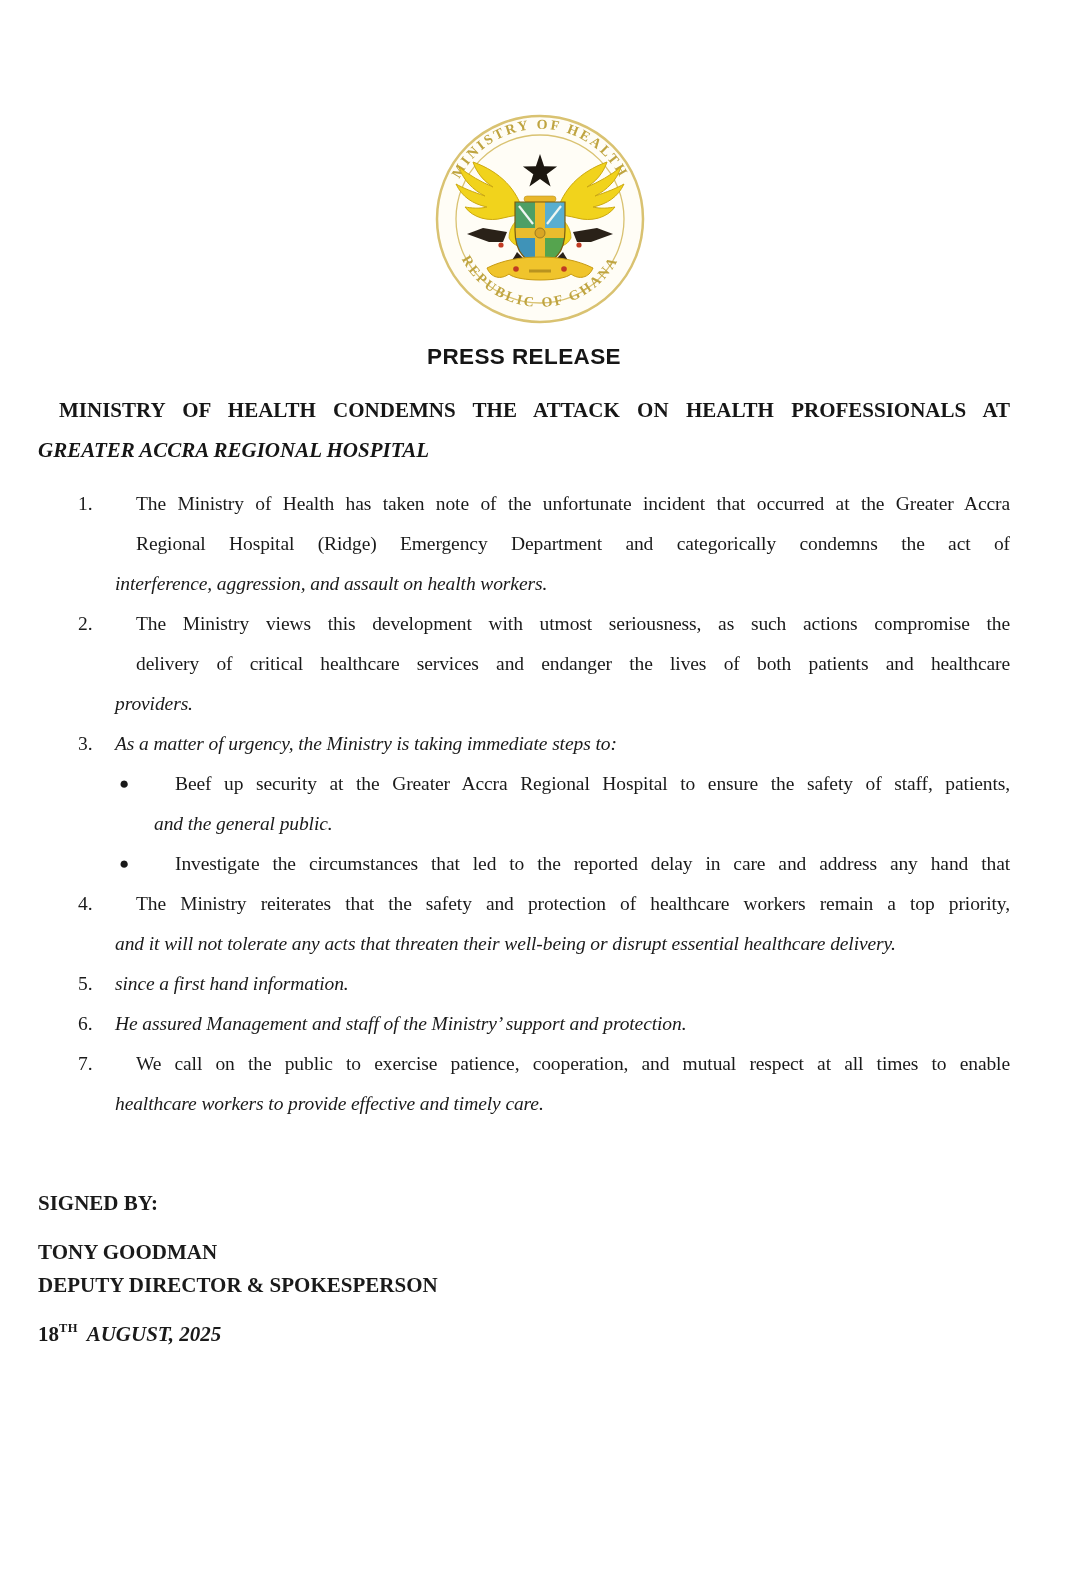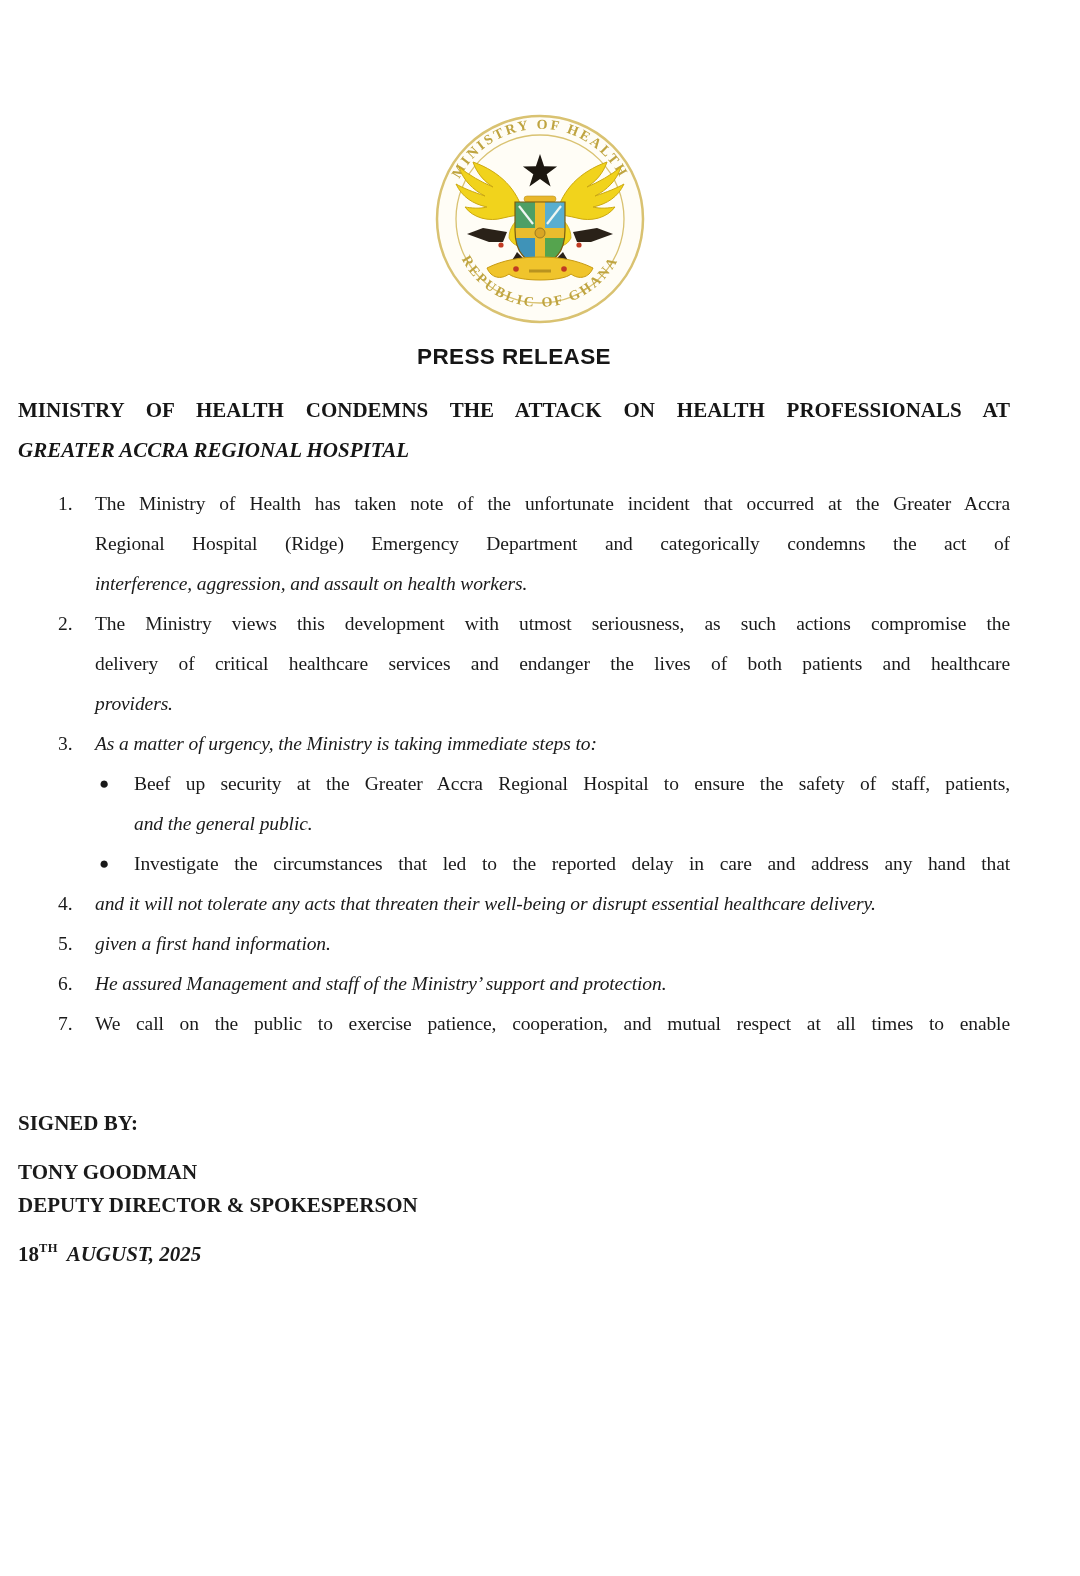--- a/index.html
+++ b/index.html
@@ -4,42 +4,42 @@
 <style>
   html,body { margin:0; padding:0; background:#ffffff; }
   .page {
     position:relative;
     width:1080px; height:1576px;
     background:#ffffff;
     overflow:hidden;
     font-family:"Liberation Serif", serif;
     color:#1a1a1a;
   }
-  .content { padding:0 70px 0 18px; }
+  .content { padding:0 70px 0 38px; }
 
   
   .seal-wrap { width:222px; margin:112px auto 0; }
 
   
   .press-title {
     margin-top:14px;
     text-align:center;
     font-family:"Liberation Sans", sans-serif;
     font-weight:700;
     font-size:22.5px;
     letter-spacing:0.4px;
     color:#161616;
   }
 
   
   .headline { margin-top:20px; font-weight:700; font-size:21px; color:#161616; }
   .headline .jline, .headline .lastline { line-height:40px; min-height:40px; }
 
   
-  .jline   { text-align:justify; text-align-last:justify; }
+  .jline   { text-align:justify; text-align-last:justify;margin-left:21px; }
   .lastline{ text-align:left;font-style:italic; }
 
   
   .list { margin-top:14px; padding-left:40px; font-size:19.5px; letter-spacing:-0.1px; }
   .item { display:flex; }
   .num  { width:37px; flex:none; line-height:40px; }
   .lines{ flex:1; min-width:0; }
   .lines .jline, .lines .lastline { line-height:40px; min-height:40px; }
 
   
@@ -168,42 +168,44 @@
             <div class="blines">
               <div class="jline">Investigate the circumstances that led to the reported delay in care and address any hand that</div>
             </div>
           </div>
         </div>
       </div>
 
       <div class="item">
         <div class="num">4.</div>
         <div class="lines">
+          <div class="jline">The Ministry reiterates that the safety and protection of healthcare workers remain a top priority,</div>
           <div class="lastline">and it will not tolerate any acts that threaten their well-being or disrupt essential healthcare delivery.</div>
         </div>
       </div>
 
       <div class="item">
         <div class="num">5.</div>
         <div class="lines">
-          <div class="lastline">given a first hand information.</div>
+          <div class="lastline">since a first hand information.</div>
         </div>
       </div>
 
       <div class="item">
         <div class="num">6.</div>
         <div class="lines">
           <div class="lastline">He assured Management and staff of the Ministry’ support and protection.</div>
         </div>
       </div>
 
       <div class="item">
         <div class="num">7.</div>
         <div class="lines">
           <div class="jline">We call on the public to exercise patience, cooperation, and mutual respect at all times to enable</div>
+          <div class="lastline">healthcare workers to provide effective and timely care.</div>
         </div>
       </div>
 
     </div>
 
     <div class="signed-by">SIGNED BY:</div>
 
     <div class="signer">
       <div>TONY GOODMAN</div>
       <div>DEPUTY DIRECTOR &amp; SPOKESPERSON</div>

